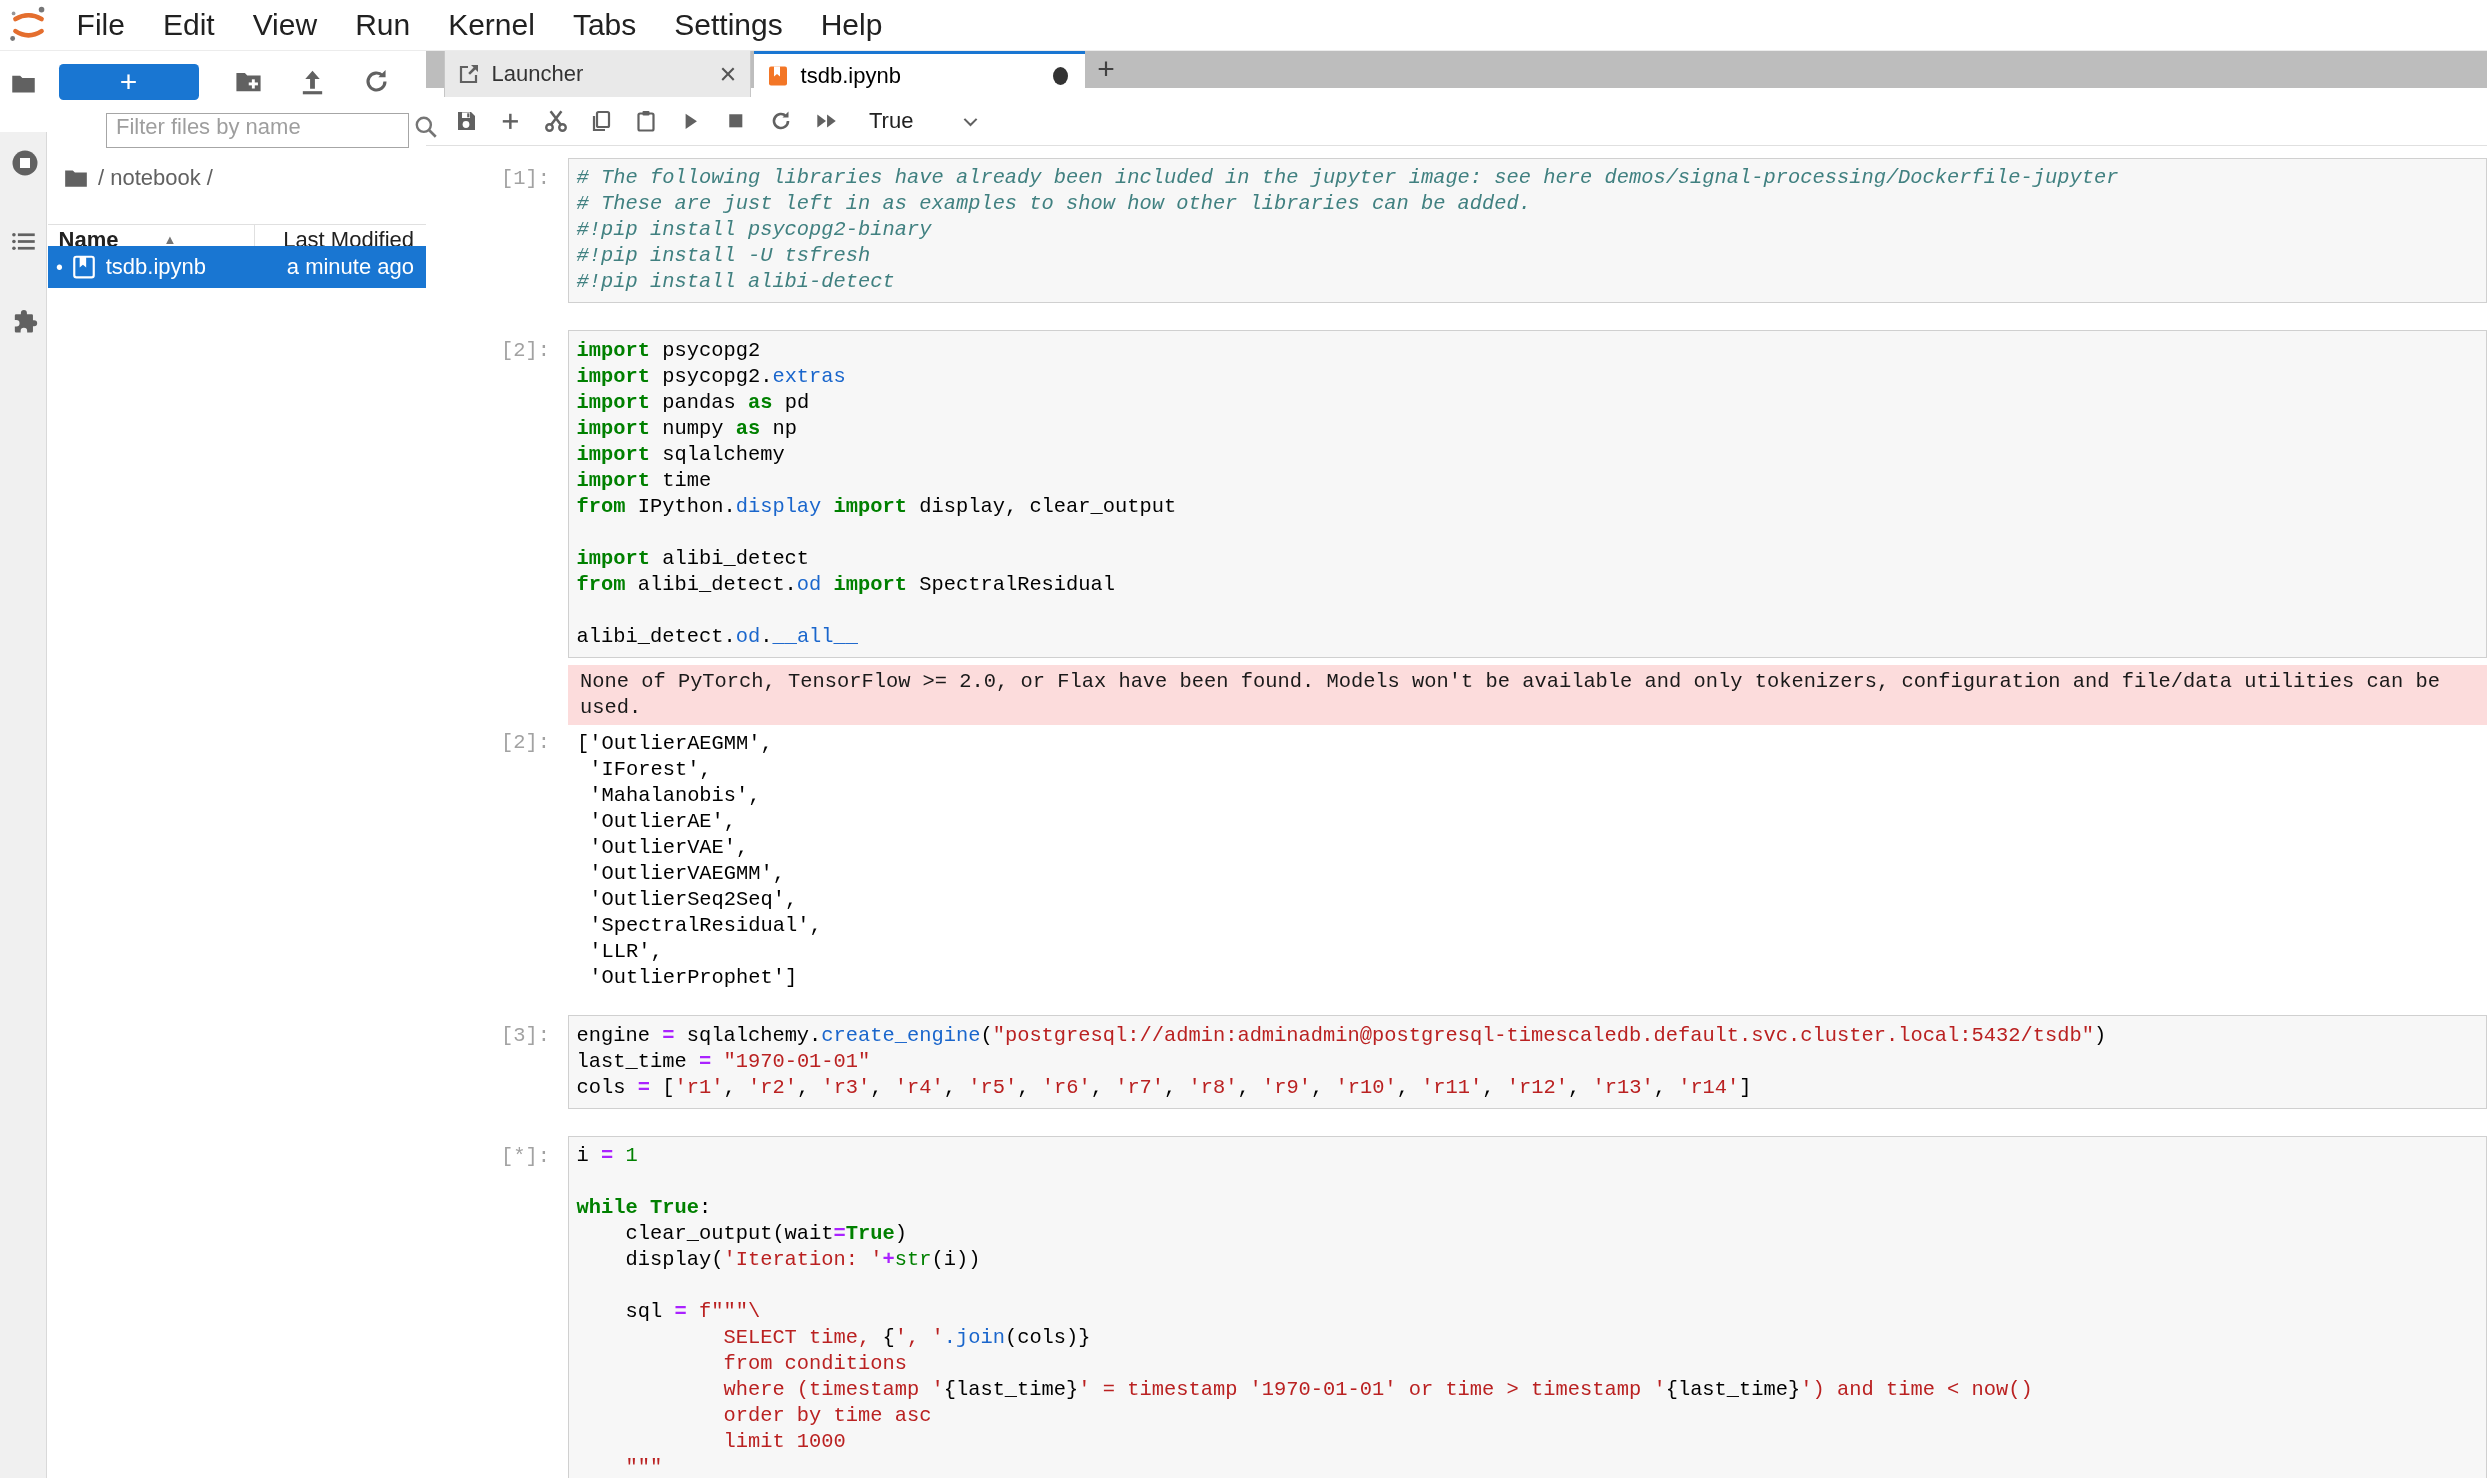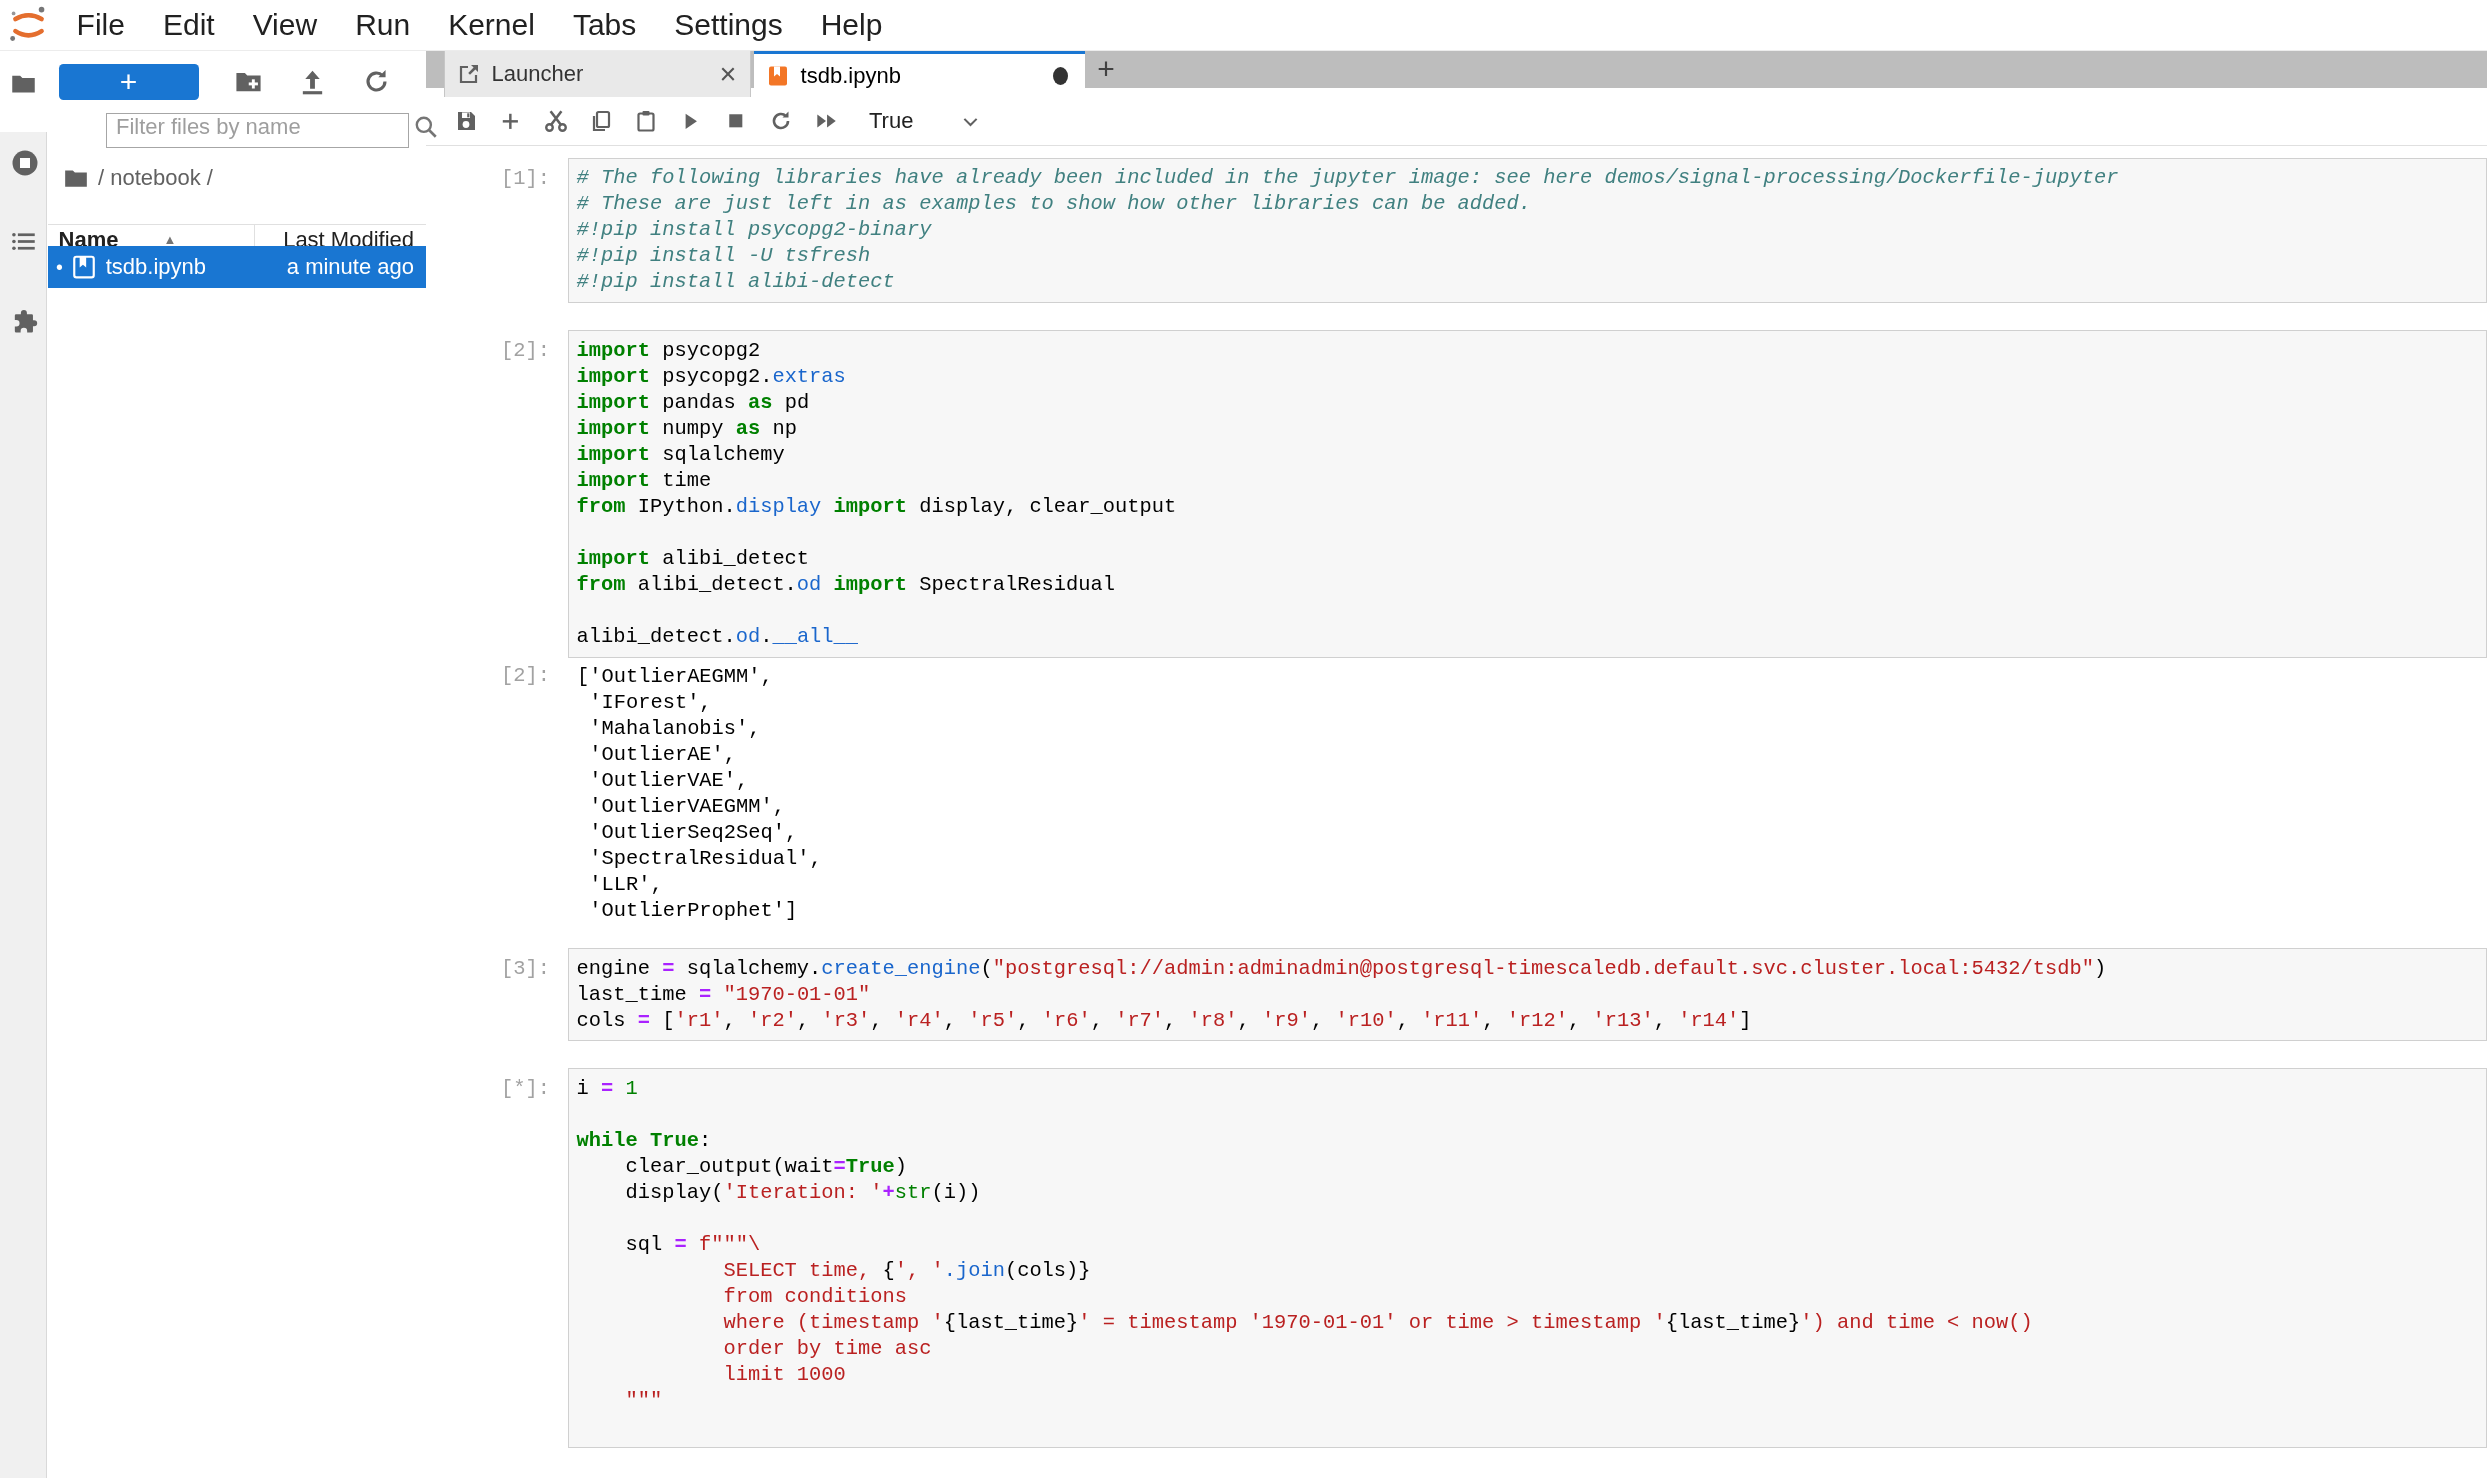--- a/index.html
+++ b/index.html
@@ -275,20 +275,21 @@
           <div class="code"><div><span class="tok-com"># The following libraries have already been included in the jupyter image: see here demos/signal-processing/Dockerfile-jupyter</span></div><div><span class="tok-com"># These are just left in as examples to show how other libraries can be added.</span></div><div><span class="tok-com">#!pip install psycopg2-binary</span></div><div><span class="tok-com">#!pip install -U tsfresh</span></div><div><span class="tok-com">#!pip install alibi-detect</span></div></div>
         </div>
       </div>
 
       <div class="cell" style="margin-bottom:0;">
         <div class="prompt">[2]:</div>
         <div class="editor">
           <div class="code"><div><span class="tok-kw">import</span><span class="tok-pl"> psycopg2</span></div><div><span class="tok-kw">import</span><span class="tok-pl"> psycopg2.</span><span class="tok-prop">extras</span></div><div><span class="tok-kw">import</span><span class="tok-pl"> pandas </span><span class="tok-kw">as</span><span class="tok-pl"> pd</span></div><div><span class="tok-kw">import</span><span class="tok-pl"> numpy </span><span class="tok-kw">as</span><span class="tok-pl"> np</span></div><div><span class="tok-kw">import</span><span class="tok-pl"> sqlalchemy</span></div><div><span class="tok-kw">import</span><span class="tok-pl"> time</span></div><div><span class="tok-kw">from</span><span class="tok-pl"> IPython.</span><span class="tok-prop">display</span><span class="tok-pl"> </span><span class="tok-kw">import</span><span class="tok-pl"> display, clear_output</span></div><div><span class="tok-pl"></span>&nbsp;</div><div><span class="tok-kw">import</span><span class="tok-pl"> alibi_detect</span></div><div><span class="tok-kw">from</span><span class="tok-pl"> alibi_detect.</span><span class="tok-prop">od</span><span class="tok-pl"> </span><span class="tok-kw">import</span><span class="tok-pl"> SpectralResidual</span></div><div><span class="tok-pl"></span>&nbsp;</div><div><span class="tok-pl">alibi_detect.</span><span class="tok-prop">od</span><span class="tok-pl">.</span><span class="tok-prop">__all__</span></div></div>
         </div>
       </div>
+      <div class="stderr">None of PyTorch, TensorFlow &gt;= 2.0, or Flax have been found. Models won't be available and only tokenizers, configuration and file/data utilities can be used.</div>
       <div class="output-row" style="margin-bottom:24px;">
         <div class="prompt">[2]:</div>
         <div class="outtext"><div><span class="tok-pl">['OutlierAEGMM',</span></div><div><span class="tok-pl"> 'IForest',</span></div><div><span class="tok-pl"> 'Mahalanobis',</span></div><div><span class="tok-pl"> 'OutlierAE',</span></div><div><span class="tok-pl"> 'OutlierVAE',</span></div><div><span class="tok-pl"> 'OutlierVAEGMM',</span></div><div><span class="tok-pl"> 'OutlierSeq2Seq',</span></div><div><span class="tok-pl"> 'SpectralResidual',</span></div><div><span class="tok-pl"> 'LLR',</span></div><div><span class="tok-pl"> 'OutlierProphet']</span></div></div>
       </div>
 
       <div class="cell">
         <div class="prompt">[3]:</div>
         <div class="editor">
           <div class="code"><div><span class="tok-pl">engine </span><span class="tok-op">=</span><span class="tok-pl"> sqlalchemy.</span><span class="tok-prop">create_engine</span><span class="tok-pl">(</span><span class="tok-str">"postgresql://admin:adminadmin@postgresql-timescaledb.default.svc.cluster.local:5432/tsdb"</span><span class="tok-pl">)</span></div><div><span class="tok-pl">last_time </span><span class="tok-op">=</span><span class="tok-pl"> </span><span class="tok-str">"1970-01-01"</span></div><div><span class="tok-pl">cols </span><span class="tok-op">=</span><span class="tok-pl"> [</span><span class="tok-str">'r1'</span><span class="tok-pl">, </span><span class="tok-str">'r2'</span><span class="tok-pl">, </span><span class="tok-str">'r3'</span><span class="tok-pl">, </span><span class="tok-str">'r4'</span><span class="tok-pl">, </span><span class="tok-str">'r5'</span><span class="tok-pl">, </span><span class="tok-str">'r6'</span><span class="tok-pl">, </span><span class="tok-str">'r7'</span><span class="tok-pl">, </span><span class="tok-str">'r8'</span><span class="tok-pl">, </span><span class="tok-str">'r9'</span><span class="tok-pl">, </span><span class="tok-str">'r10'</span><span class="tok-pl">, </span><span class="tok-str">'r11'</span><span class="tok-pl">, </span><span class="tok-str">'r12'</span><span class="tok-pl">, </span><span class="tok-str">'r13'</span><span class="tok-pl">, </span><span class="tok-str">'r14'</span><span class="tok-pl">]</span></div></div>
         </div>

